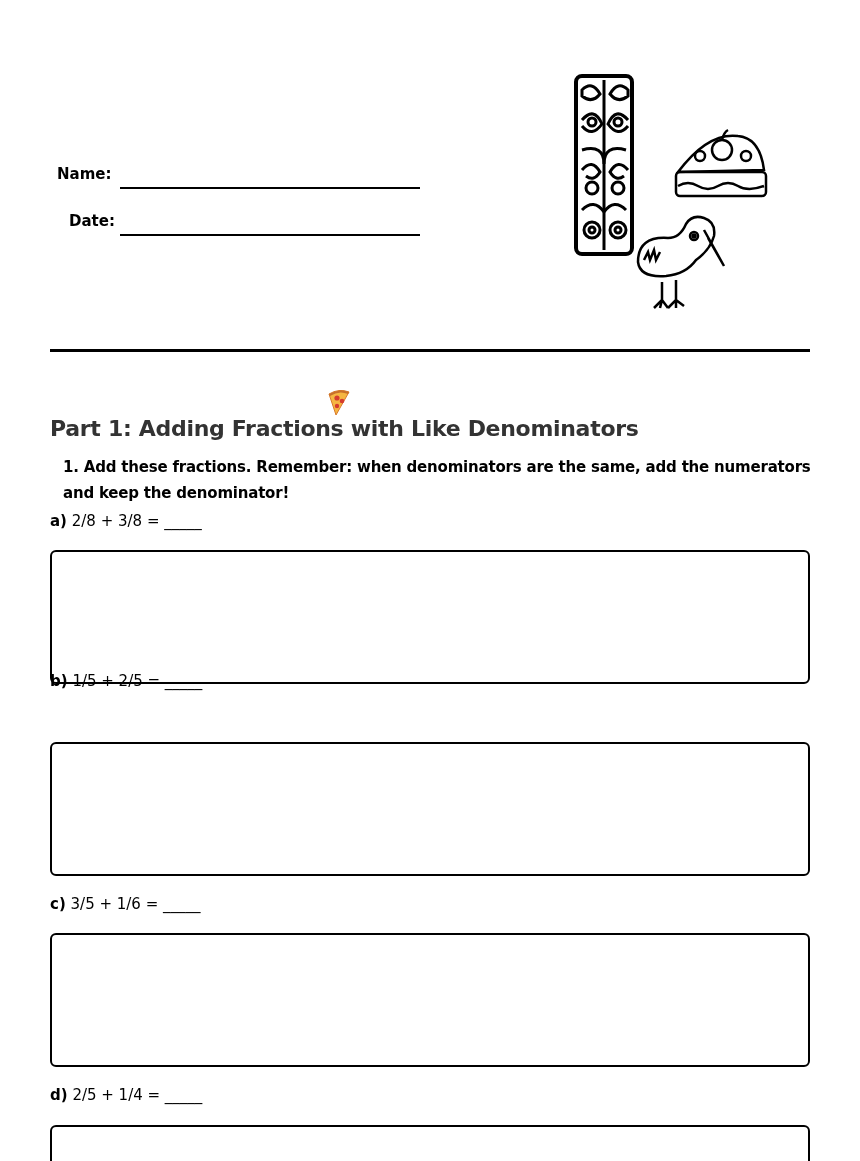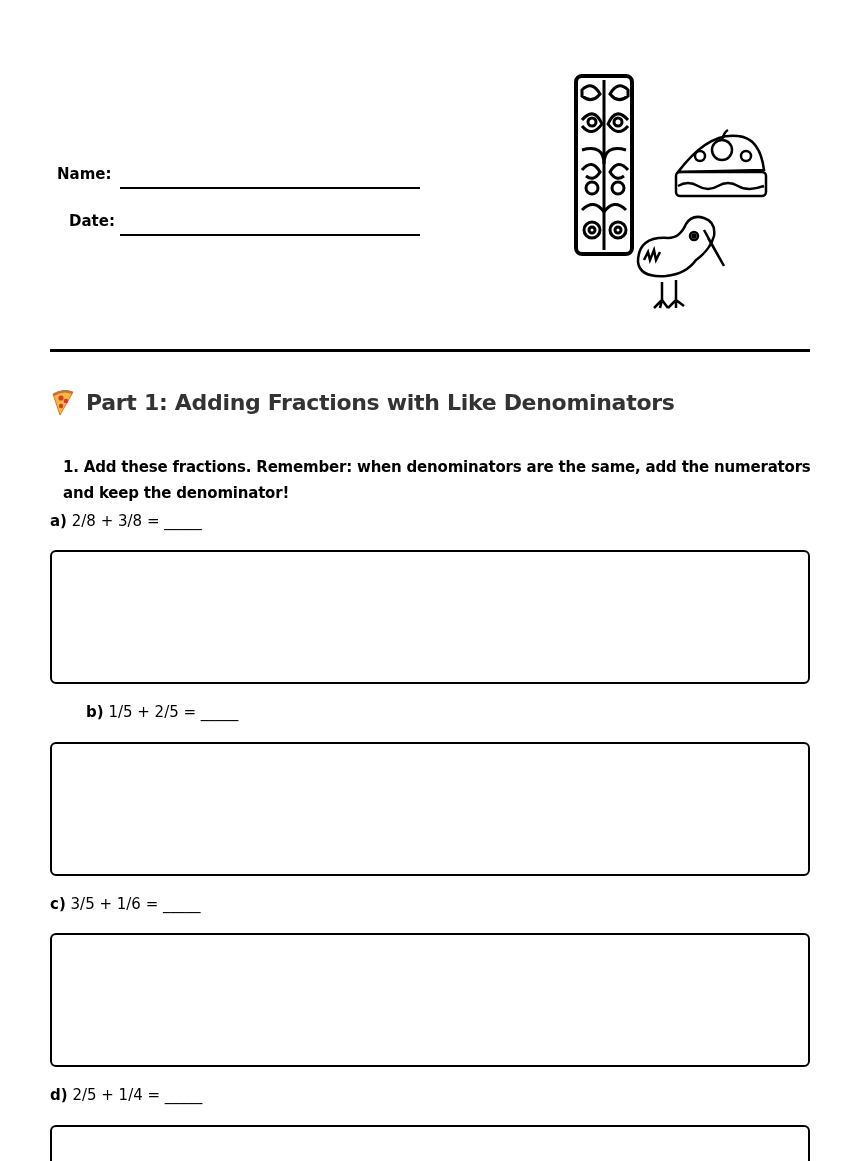--- a/index.html
+++ b/index.html
@@ -14,20 +14,21 @@
     }
     .field { position: absolute; left: 50px; font-size: 15px; font-weight: bold; color: #000; margin-left: 7px; }
     .field-label { display: inline-block; width: 70px; }
     .field-line { position: absolute; left: 120px; width: 300px; height: 0; border-top: 2px solid #000; }
     .illus { position: absolute; left: 566px; top: 70px; width: 220px; height: 245px; }
     .divider { position: absolute; left: 50px; top: 349px; width: 760px; height: 0; border-top: 3px solid #000; }
     .section-head {
       position: absolute; left: 50px; top: 388px; margin: 0;
       font-size: 22px; font-weight: bold; color: #333333; display: flex; align-items: center;
       letter-spacing: -0.3px;
+      flex-direction: column;
     }
     .pizza { width: 26px; height: 28px; margin-right: 10px; }
     .instruction {
       position: absolute; left: 50px; top: 441px; width: 760px; margin: 13px;
       font-size: 15px; line-height: 26px; font-weight: bold; color: #000;
       letter-spacing: -0.2px;
     }
     .q-label { position: absolute; left: 50px; font-size: 15px; color: #000; }
     .q-label b { font-weight: bold; }
     .answer-box {
@@ -106,21 +107,21 @@
 </h2>
 
 <p class="instruction">1. Add these fractions. Remember: when denominators are the same, add the numerators and keep the denominator!</p>
 
 <div class="q-label" style="top:512px;">
   <b>a)</b>
   <span>2/8 + 3/8 = _____</span>
 </div>
 <div class="answer-box" style="top:550px;"></div>
 
-<div class="q-label" style="top:703px;margin-left:36px;">
+<div class="q-label" style="top:672px;">
   <b>b)</b>
   <span>1/5 + 2/5 = _____</span>
 </div>
 <div class="answer-box" style="top:742px;"></div>
 
 <div class="q-label" style="top:895px;">
   <b>c)</b>
   <span>3/5 + 1/6 = _____</span>
 </div>
 <div class="answer-box" style="top:933px;"></div>

